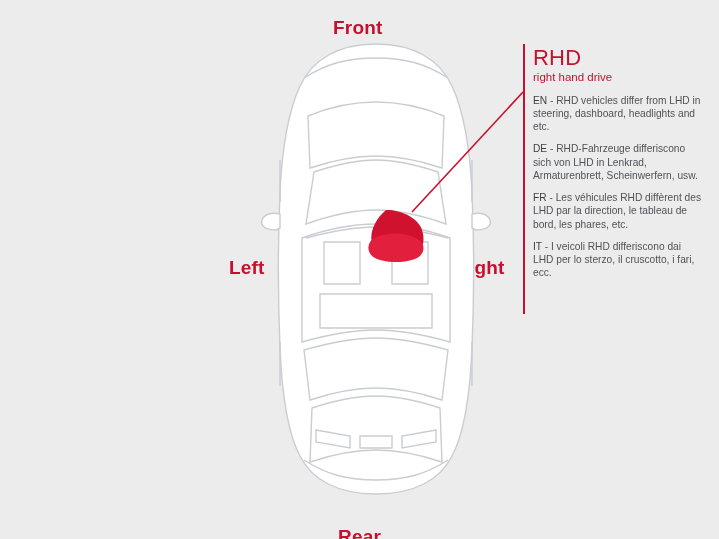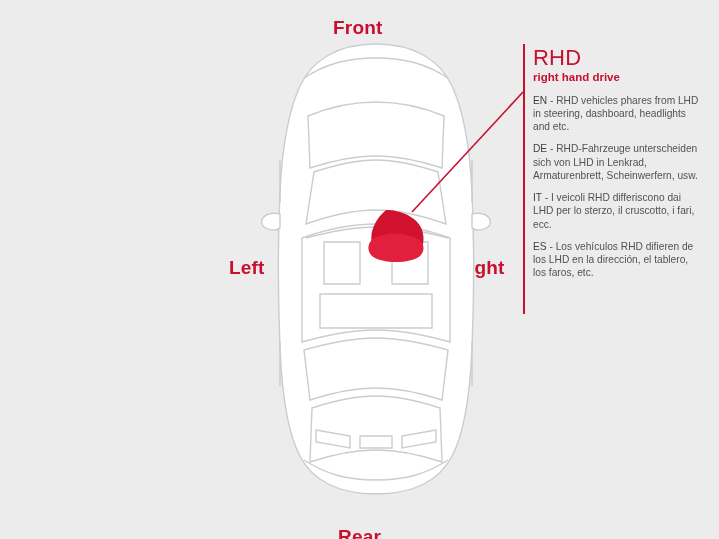--- a/index.html
+++ b/index.html
@@ -60,21 +60,21 @@
     color: #c8102e;
     font-size: 22px;
     font-weight: normal;
     line-height: 1.05;
     letter-spacing: .2px;
   }
   #panel h2 {
     margin: 2px 0 10px 0;
     color: #c8102e;
     font-size: 11.5px;
-    font-weight: bold;
+    font-weight: normal;
     line-height: 1.1;
   }
   .entry {
     color: #4f5256;
     font-size: 10.2px;
     line-height: 1.30;
     margin-bottom: 9px;
   }
   .entry .lang {
     font-weight: normal;
@@ -147,29 +147,29 @@
   </svg>
 
   <div id="divider"></div>
 
   <div id="panel">
     <h1>RHD</h1>
     <h2>right hand drive</h2>
 
     <div class="entry">
       <span class="lang">EN</span>
-      <span>- RHD vehicles phares from LHD in steering, dashboard, headlights and etc.</span>
+      <span>- RHD vehicles differ from LHD in steering, dashboard, headlights and etc.</span>
     </div>
     <div class="entry">
       <span class="lang">DE</span>
-      <span>- RHD-Fahrzeuge unterscheiden sich von LHD in Lenkrad, Armaturenbrett, Scheinwerfern, usw.</span>
+      <span>- RHD-Fahrzeuge differiscono sich von LHD in Lenkrad, Armaturenbrett, Scheinwerfern, usw.</span>
+    </div>
+    <div class="entry">
+      <span class="lang">FR</span>
+      <span>- Les véhicules RHD diffèrent des LHD par la direction, le tableau de bord, les phares, etc.</span>
     </div>
     <div class="entry">
       <span class="lang">IT</span>
       <span>- I veicoli RHD differiscono dai LHD per lo sterzo, il cruscotto, i fari, ecc.</span>
-    </div>
-    <div class="entry">
-      <span class="lang">ES</span>
-      <span>- Los vehículos RHD difieren de los LHD en la dirección, el tablero, los faros, etc.</span>
     </div>
   </div>
 
 </div>
 
 </body></html>

